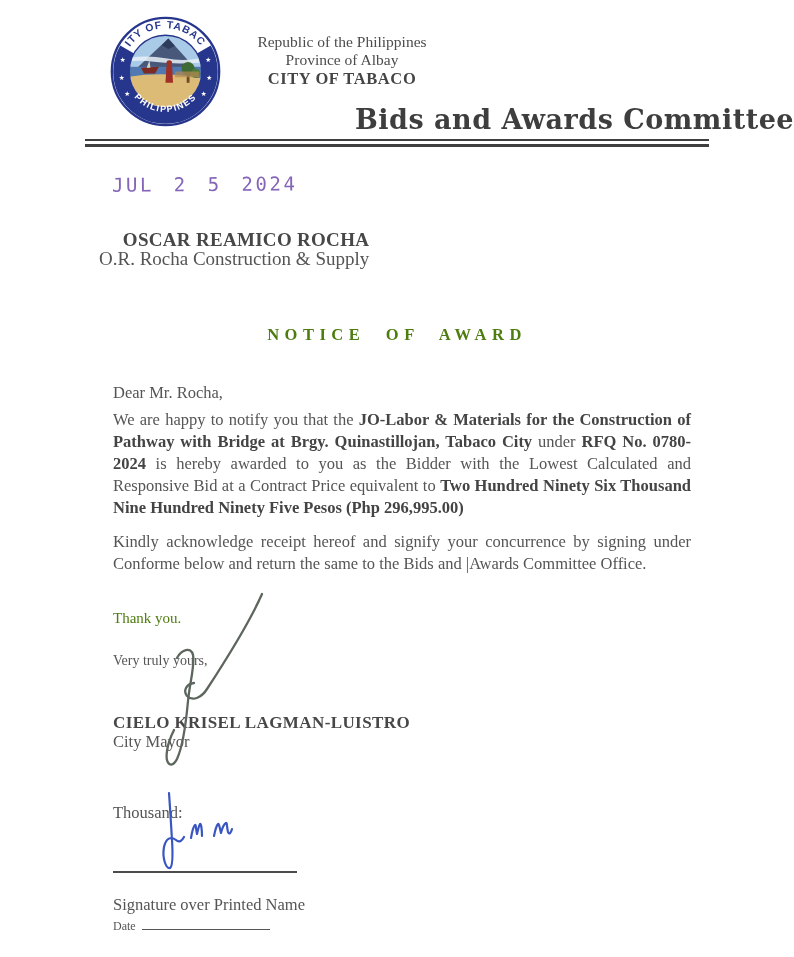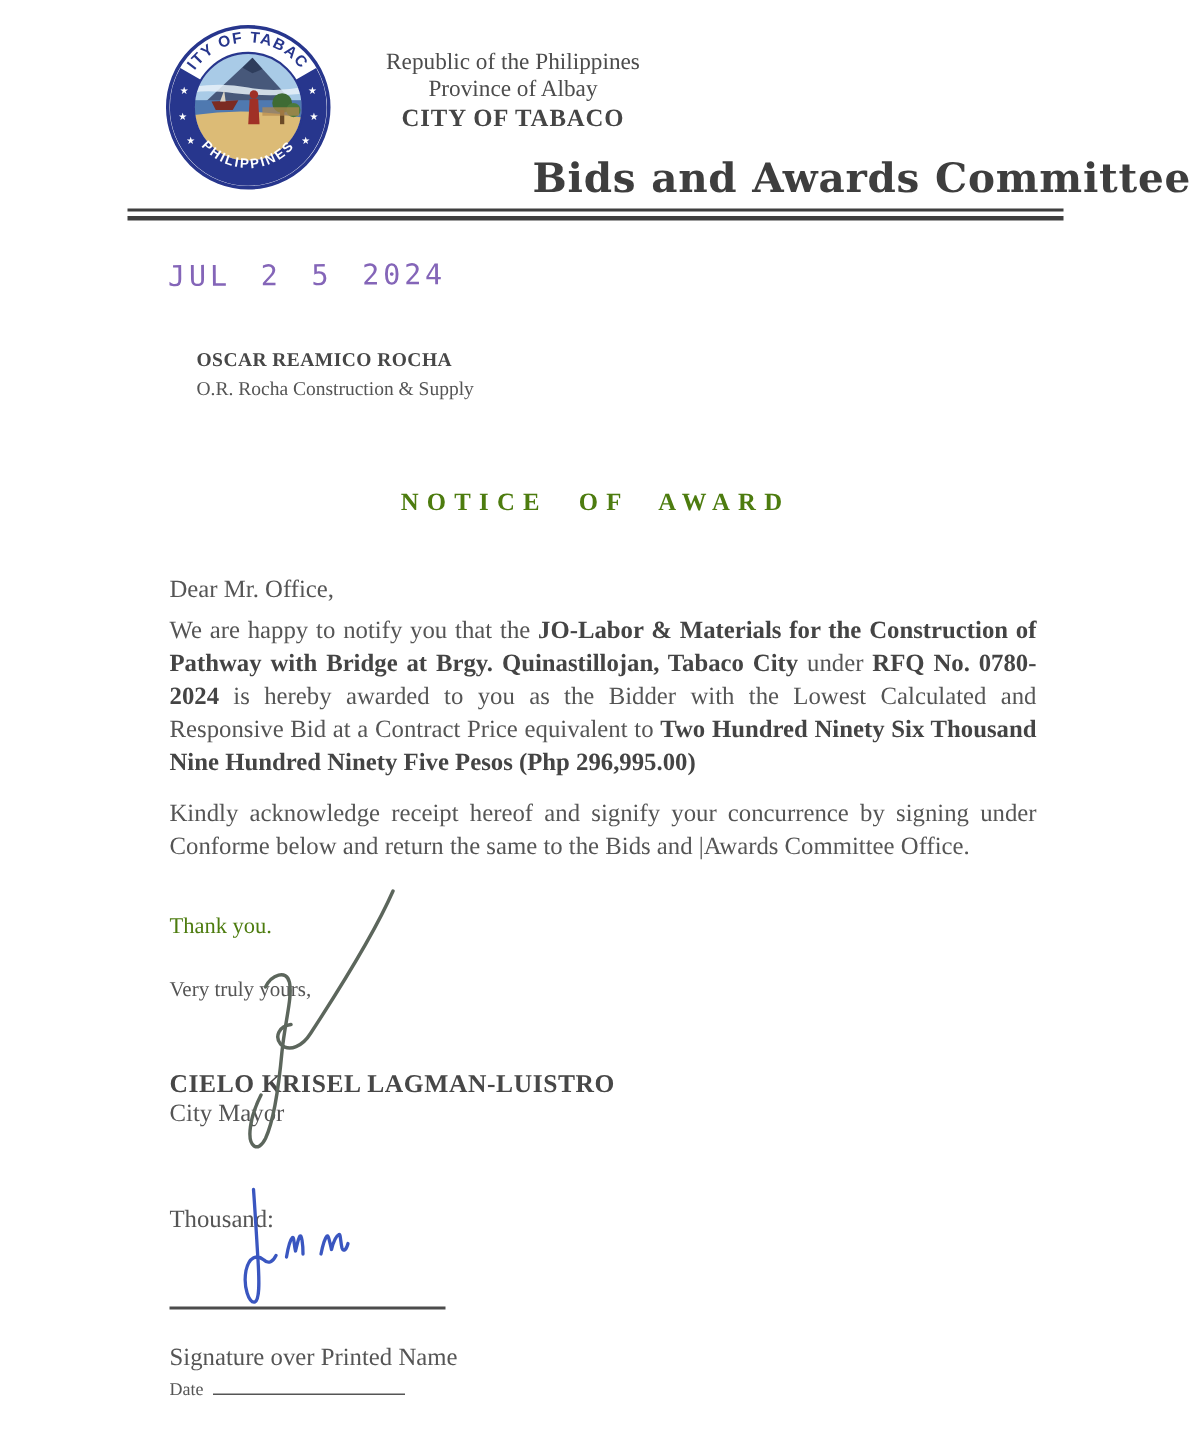--- a/index.html
+++ b/index.html
@@ -67,25 +67,26 @@
     font-family: "DejaVu Sans Mono", monospace;
     font-size: 19px;
     letter-spacing: 2.5px;
     word-spacing: 6px;
     color: #8465b8;
     transform: rotate(-0.4deg);
   }
   
   .addressee {
     position: absolute;
-    left: 131px;
+    left: 99px;
     top: 231px;
-    font-size: 13px;
+    font-size: 19px;
     line-height: 18.5px;
     color: #555555;
+    text-align: right;
   }
   .addressee .name {
     font-weight: 700;
     color: #474747;
     letter-spacing: 0.3px;
   }
   
   .notice-title {
     position: absolute;
     left: 0;
@@ -257,21 +258,21 @@
 
   <div class="date-stamp">JUL 2 5 2024</div>
 
   <div class="addressee">
     <div class="name">OSCAR REAMICO ROCHA</div>
     <div>O.R. Rocha Construction &amp; Supply</div>
   </div>
 
   <div class="notice-title">NOTICE OF AWARD</div>
 
-  <div class="salutation">Dear Mr. Office,</div>
+  <div class="salutation">Dear Mr. Rocha,</div>
 
   <p class="para p1"><span>We are happy to notify you that the </span><b>JO-Labor &amp; Materials for the Construction of Pathway with Bridge at Brgy. Quinastillojan, Tabaco City</b><span> under </span><b>RFQ No. 0780-2024</b><span> is hereby awarded to you as the Bidder with the Lowest Calculated and Responsive Bid at a Contract Price equivalent to </span><b>Two Hundred Ninety Six Thousand Nine Hundred Ninety Five Pesos (Php 296,995.00)</b></p>
 
   <p class="para p2">Kindly acknowledge receipt hereof and signify your concurrence by signing under Conforme below and return the same to the Bids and |Awards Committee Office.</p>
 
   <div class="thank-you">Thank you.</div>
 
   <div class="valediction">Very truly yours,</div>
 
   <div class="signer">

